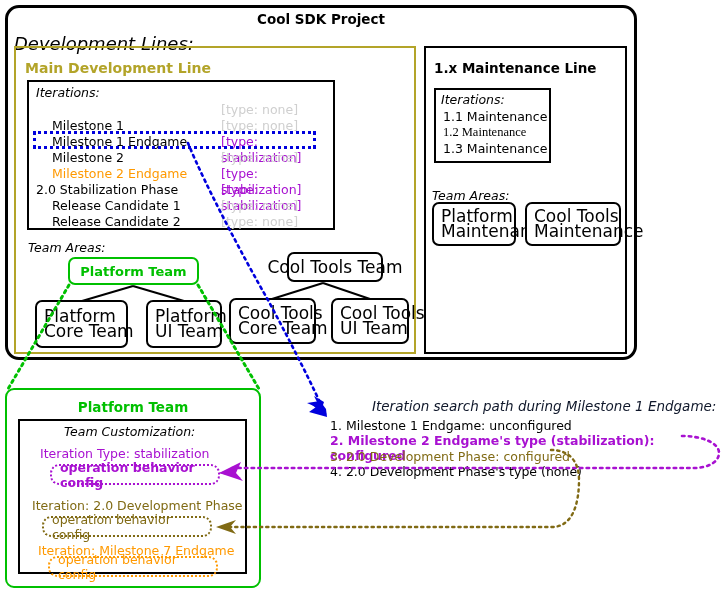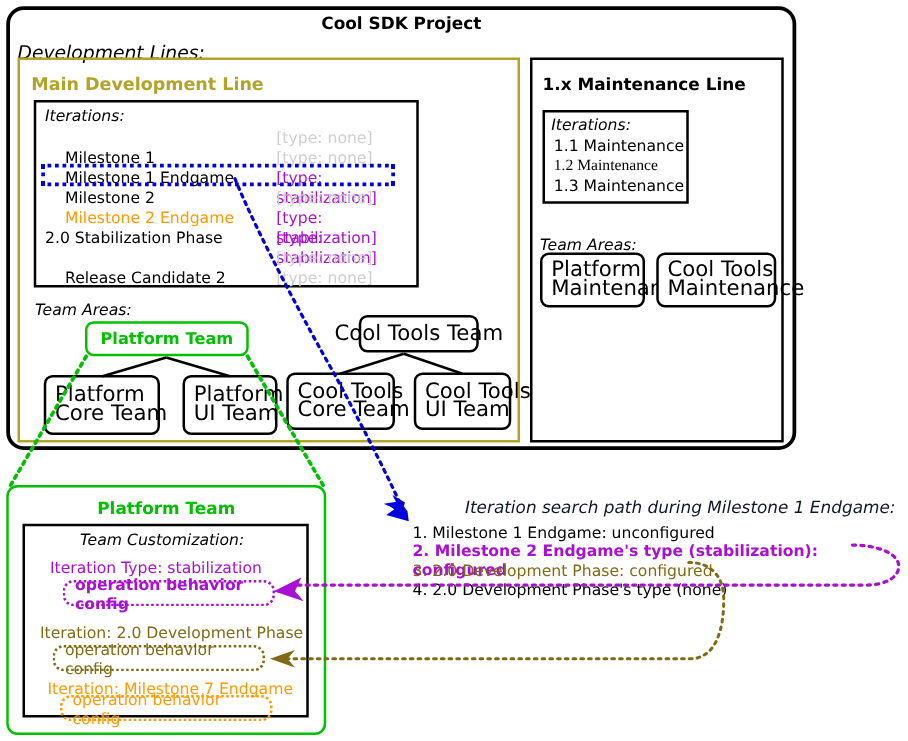--- a/index.html
+++ b/index.html
@@ -6,21 +6,21 @@
   body{width:726px;height:593px;position:relative;overflow:hidden;
        font-family:"DejaVu Sans","Liberation Sans",sans-serif;}
   .abs{position:absolute;}
   .t{white-space:pre;}
 
   
   #project-box{left:5px;top:5px;width:632px;height:355px;border:3px solid #000;
                border-radius:14px;box-sizing:border-box;}
   #project-title{left:5px;top:11px;width:632px;text-align:center;
                  font-weight:bold;font-size:13.5px;color:#000;}
-  #dev-lines-label{left:14px;top:33px;font-style:italic;font-size:15px;color:#000;}
+  #dev-lines-label{left:14px;top:33px;font-style:italic;font-size:18px;color:#000;}
 
   
   #main-dev-line{left:14px;top:46px;width:402px;height:308px;border:2px solid #b3a429;
                  box-sizing:border-box;background:transparent;}
   #main-dev-title{left:25px;top:60px;font-weight:bold;font-size:14px;color:#b3a429;}
 
   #iterations-box{left:27px;top:80px;width:308px;height:150px;border:2px solid #000;
                   box-sizing:border-box;background:#fff;}
   #iterations-label{left:36px;top:85px;font-style:italic;font-size:12.5px;color:#000;}
 
@@ -125,20 +125,21 @@
   </div>
   <div class="iter-row" style="position:relative;height:16px;">
     <span class="iter-name" style="left: 16px; color: rgb(255, 153, 0);">Milestone 2 Endgame</span>
     <span class="iter-type" style="color: rgb(168, 17, 209);">[type: stabilization]</span>
   </div>
   <div class="iter-row" style="position:relative;height:16px;">
     <span class="iter-name" style="left: 0px; color: rgb(0, 0, 0);">2.0 Stabilization Phase</span>
     <span class="iter-type" style="color: rgb(168, 17, 209);">[type: stabilization]</span>
   </div>
   <div class="iter-row" style="position:relative;height:16px;">
+    <span class="iter-name" style="left: 16px; color: rgb(0, 0, 0);">Release Candidate 1</span>
     <span class="iter-type" style="color: rgb(207, 207, 207);">[type: none]</span>
   </div>
   <div class="iter-row" style="position:relative;height:16px;">
     <span class="iter-name" style="left: 16px; color: rgb(0, 0, 0);">Release Candidate 2</span>
     <span class="iter-type" style="color: rgb(207, 207, 207);">[type: none]</span>
   </div>
 </div>
 
 <div class="abs" id="ms1-endgame-highlight"></div>
 

